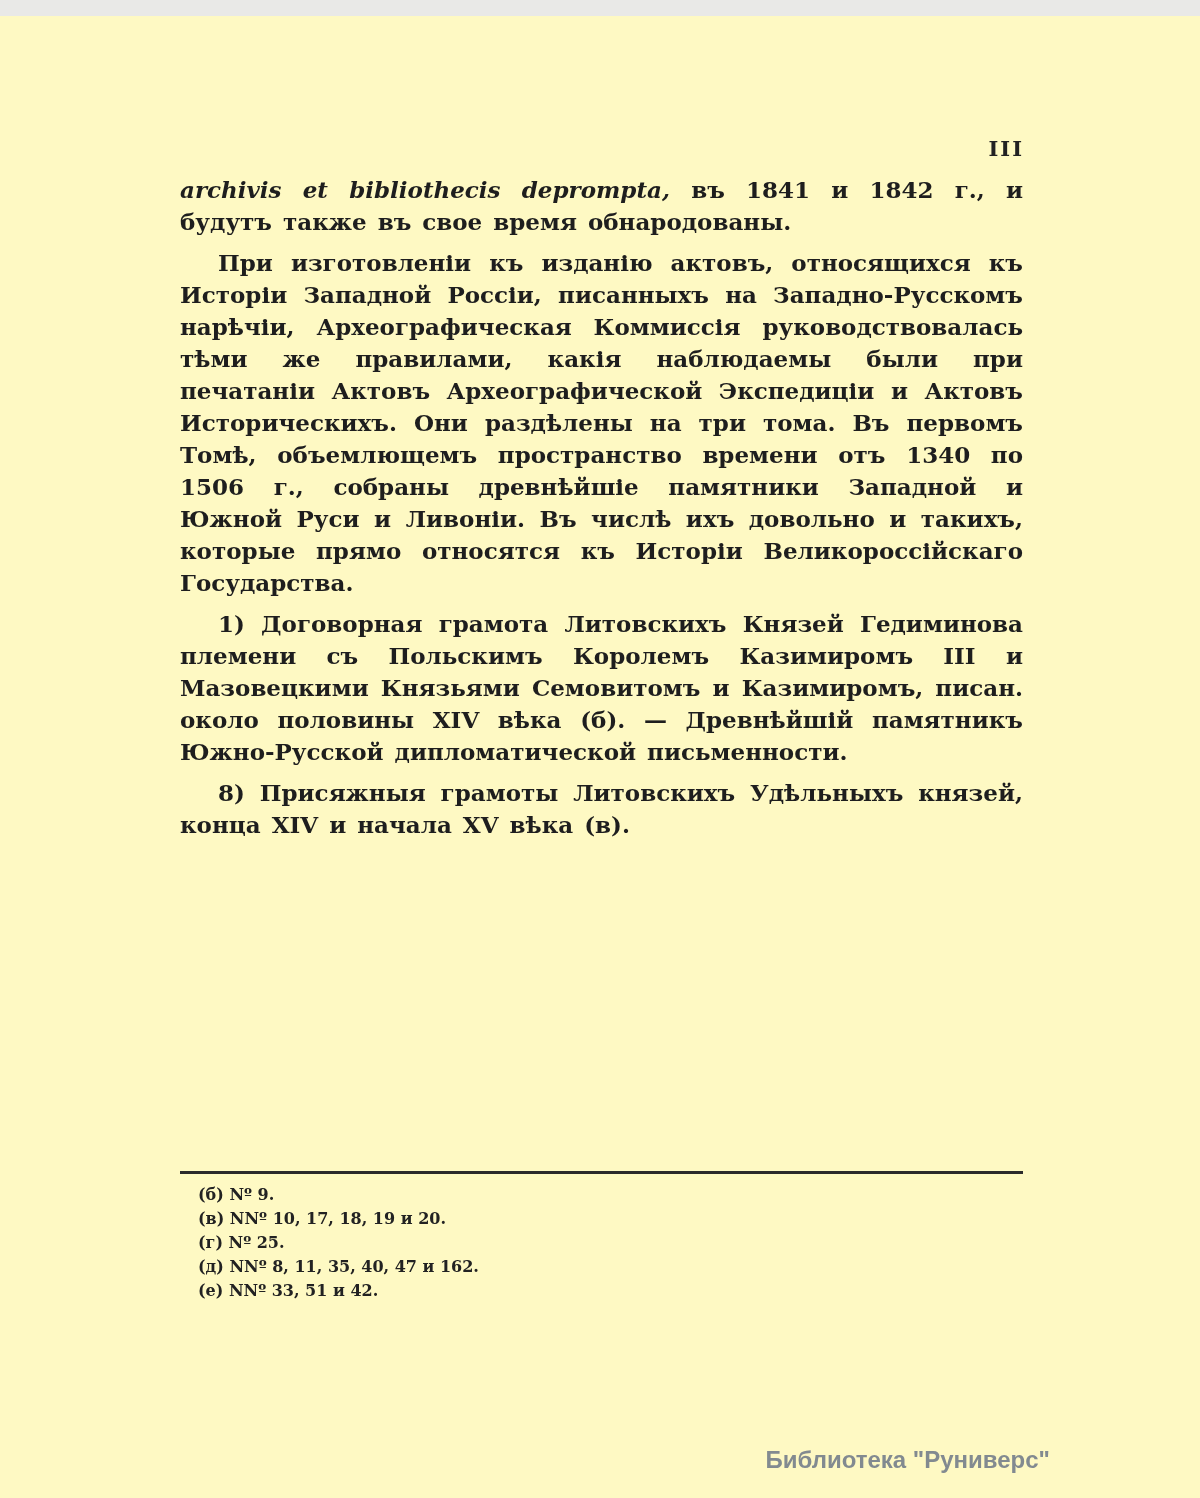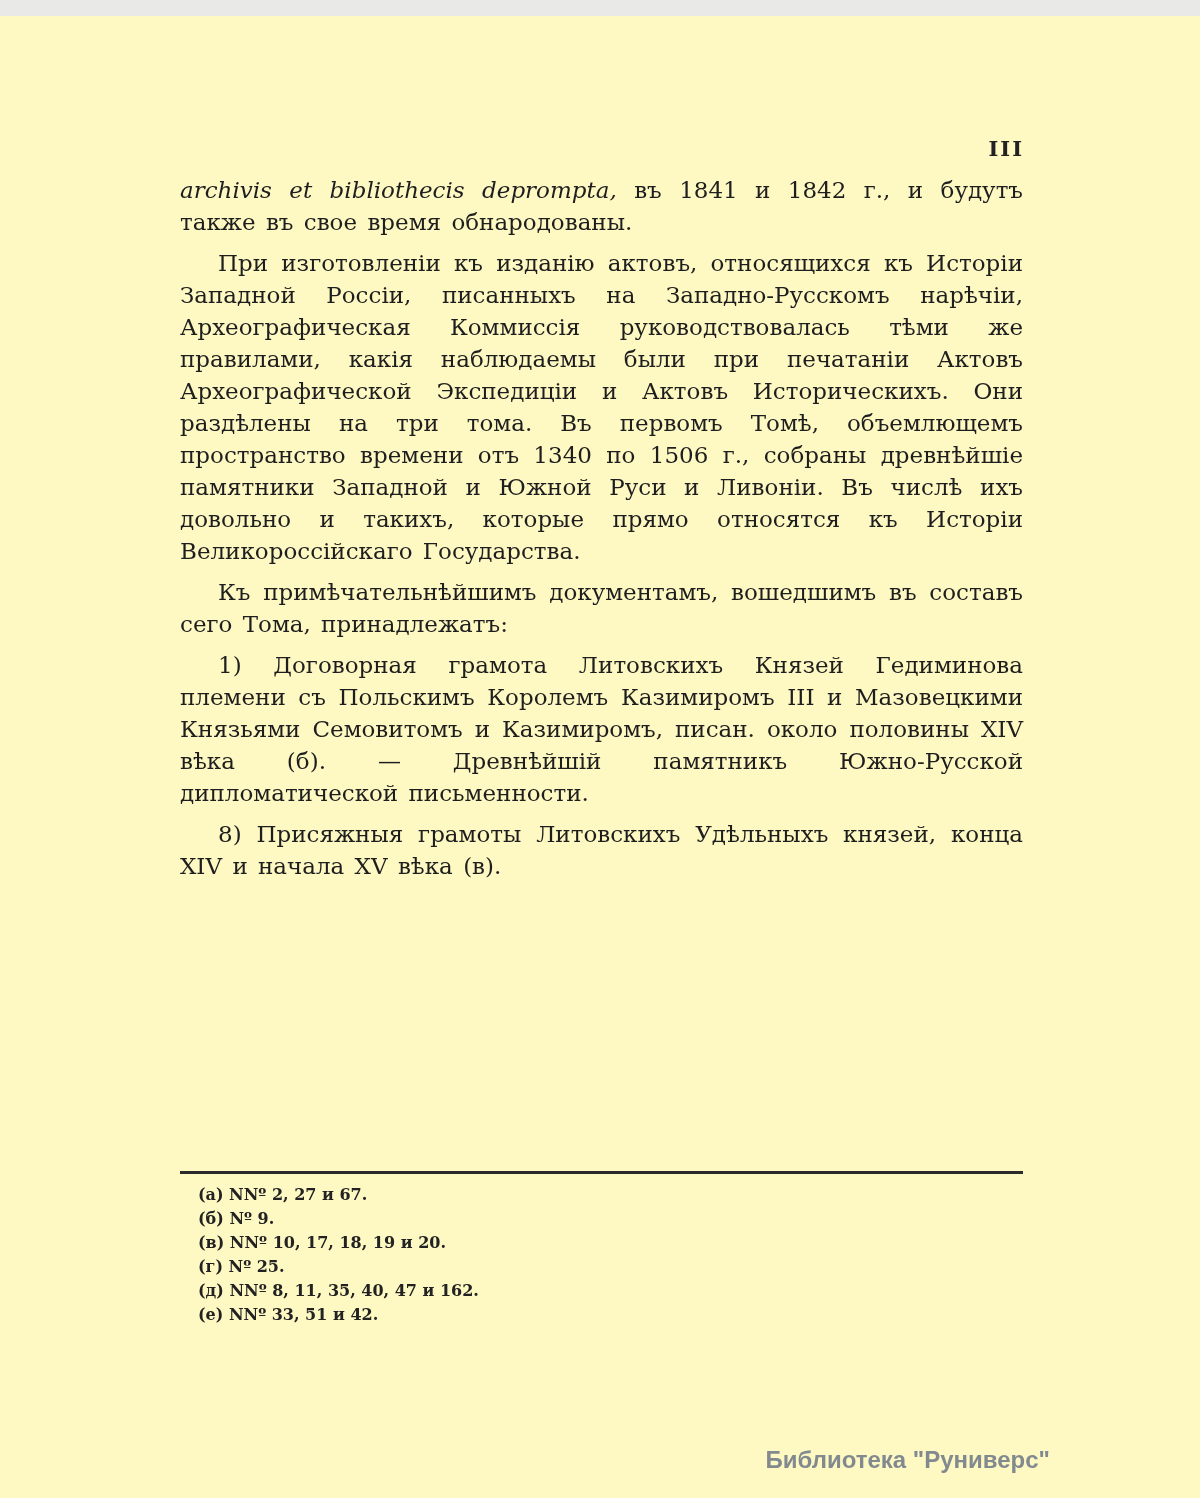--- a/index.html
+++ b/index.html
@@ -26,21 +26,21 @@
     letter-spacing: 2px;
     color: #222;
   }
   .text-block {
     position: absolute;
     top: 158px;
     left: 180px;
     width: 843px;
     font-size: 23px;
     line-height: 32px;
-    font-weight: normal;
+    font-weight: bold;
     text-align: justify;
     word-spacing: 3px;
   }
   .text-block p {
     margin: 0;
     text-indent: 38px;
   }
   .text-block p.noindent { text-indent: 0; }
   .text-block p.spaced { margin-top: 9px; }
   .latin { font-style: italic; }
@@ -82,34 +82,32 @@
 
   <div class="text-block">
 
     <p class="noindent">
       <em class="latin">archivis et bibliothecis deprompta,</em>
       <span>въ 1841 и 1842 г., и будутъ также въ свое время обнародованы.</span>
     </p>
 
     <p class="spaced">При изготовленіи къ изданію актовъ, относящихся къ Исторіи Западной Россіи, писанныхъ на Западно-Русскомъ нарѣчіи, Археографическая Коммиссія руководствовалась тѣми же правилами, какія наблюдаемы были при печатаніи Актовъ Археографической Экспедиціи и Актовъ Историческихъ. Они раздѣлены на три тома. Въ первомъ Томѣ, объемлющемъ пространство времени отъ 1340 по 1506 г., собраны древнѣйшіе памятники Западной и Южной Руси и Ливоніи. Въ числѣ ихъ довольно и такихъ, которые прямо относятся къ Исторіи Великороссійскаго Государства.</p>
 
-    <p class="spaced">Къ примѣчательнѣйшимъ документамъ, вошедшимъ въ составъ сего Тома, принадлежатъ:</p>
 
 
     <p class="spaced">1) Договорная грамота Литовскихъ Князей Гедиминова племени съ Польскимъ Королемъ Казимиромъ III и Мазовецкими Князьями Семовитомъ и Казимиромъ, писан. около половины XIV вѣка (б). — Древнѣйшій памятникъ Южно-Русской дипломатической письменности.</p>
 
     <p class="spaced">8) Присяжныя грамоты Литовскихъ Удѣльныхъ князей, конца XIV и начала XV вѣка (в).</p>
 
 
 
   </div>
 
   <div class="footnote-block">
     <div class="footnote-rule"></div>
-    <div class="footnote">(а) NNº 2, 27 и 67.</div>
     <div class="footnote">(б) Nº 9.</div>
     <div class="footnote">(в) NNº 10, 17, 18, 19 и 20.</div>
     <div class="footnote">(г) Nº 25.</div>
     <div class="footnote">(д) NNº 8, 11, 35, 40, 47 и 162.</div>
     <div class="footnote">(е) NNº 33, 51 и 42.</div>
   </div>
 
   <div class="watermark">Библиотека "Руниверс"</div>
 
 </div>

